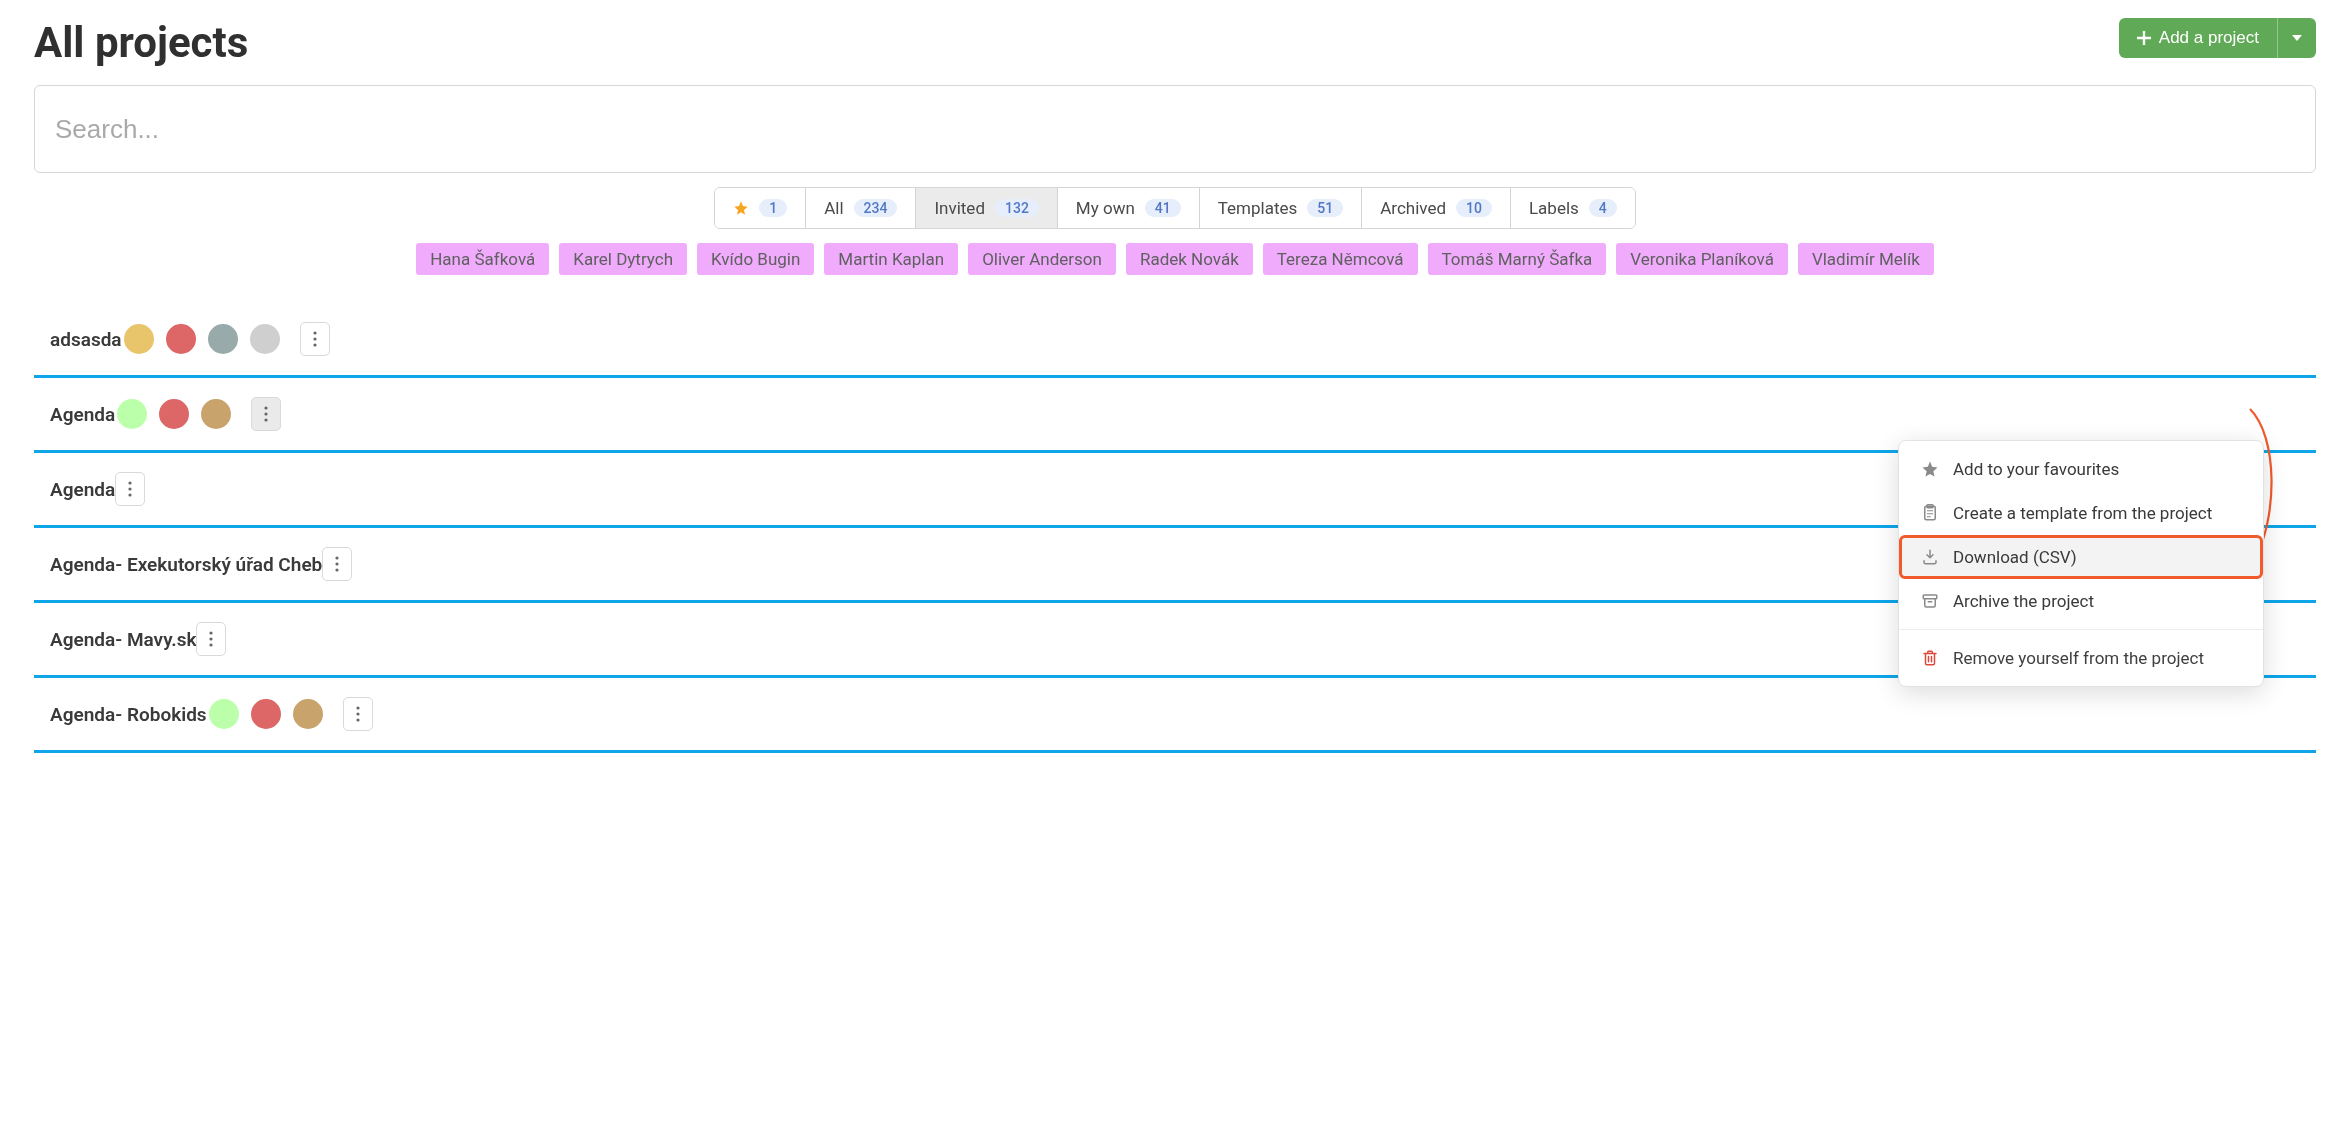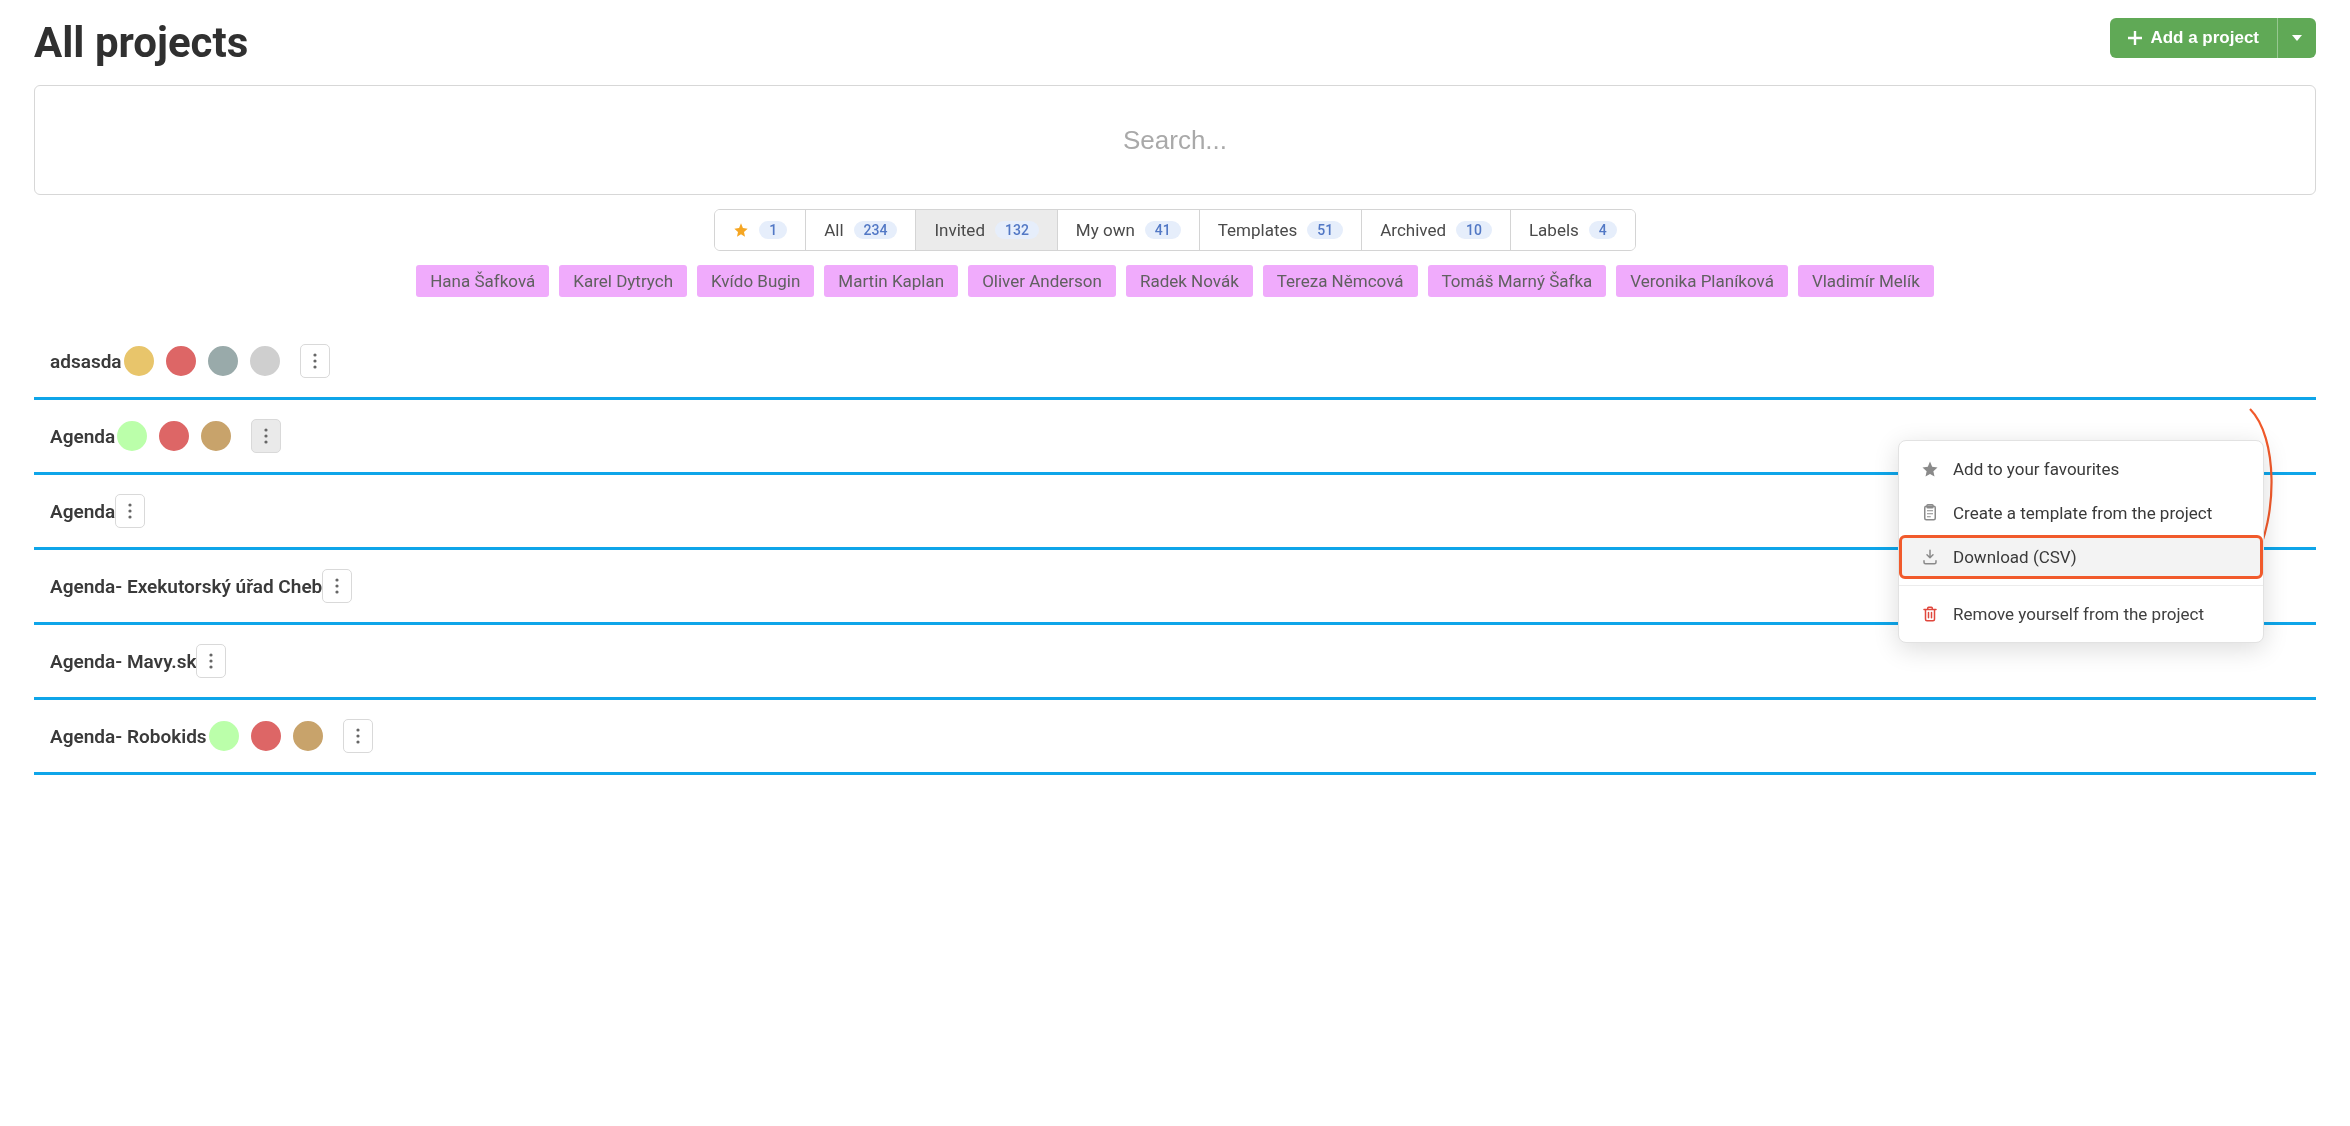--- a/index.html
+++ b/index.html
@@ -1,25 +1,25 @@
 <!DOCTYPE html>
 <html><head>
 <meta charset="utf-8">
 <style>
 * { box-sizing: border-box; margin: 0; padding: 0; }
 body { font-family: -apple-system, BlinkMacSystemFont, "Segoe UI", Roboto, sans-serif; background: #fff; color: #333; padding: 18px 34px; width: 2350px; }
 
 .header { display: flex; align-items: flex-start; justify-content: space-between; margin-bottom: 18px; gap: 34px; }
 .page-title { font-size: 42px; font-weight: 700; color: #303030; }
 .add-group { display: flex; }
-.add-btn { background: #60a956; color: #fff; border: none; border-radius: 6px 0 0 6px; padding: 10px 18px; font-size: 17px; font-weight: 700; display: flex; align-items: center; gap: 8px; cursor: pointer; }
+.add-btn { background: #60a956; color: #fff; border: none; border-radius: 6px 0 0 6px; padding: 10px 18px; font-size: 17px; font-weight: 400; display: flex; align-items: center; gap: 8px; cursor: pointer; }
 .add-caret { background: #60a956; color: #fff; border: none; border-left: 1px solid rgba(255,255,255,0.35); border-radius: 0 6px 6px 0; padding: 10px 14px; cursor: pointer; display: flex; align-items: center; justify-content: center; }
 
 .search-wrap { margin-bottom: 14px; }
-.search-input { width: 100%; height: 110px; border: 1px solid #d7d7d7; border-radius: 6px; padding: 0 20px; font-size: 26px; color: #7f1d1d; text-align: center; }
+.search-input { width: 100%; height: 88px; border: 1px solid #d7d7d7; border-radius: 6px; padding: 0 20px; font-size: 26px; color: #7f1d1d; }
 .search-input::placeholder { color: #a9a9a9; }
 
 .tabs { display: flex; justify-content: center; margin-bottom: 14px; }
 .tab-list { display: flex; border: 1px solid #d4d4d4; border-radius: 6px; overflow: hidden; }
 .tab { padding: 10px 18px; font-size: 17px; color: #4a4a4a; display: flex; align-items: center; gap: 10px; border-right: 1px solid #d4d4d4; cursor: pointer; background: #fff; }
 .tab:last-child { border-right: none; }
 .tab.active { background: #ebebeb; }
 .badge { background: #e6eefb; color: #5278c5; border-radius: 10px; padding: 1px 10px; font-size: 14px; font-weight: 500; }
 
 .people { display: flex; flex-wrap: wrap; justify-content: center; gap: 10px; margin-bottom: 28px; }
@@ -225,20 +225,27 @@
           <path d="M8 9h8M8 13h8M8 17h5" stroke="#8a8a8a" stroke-width="1.6"></path>
         </svg>
       <span>Create a template from the project</span>
     </div>
     <div class="dd-item highlight">
       <svg width="18" height="18" viewBox="0 0 24 24">
           <path d="M12 3v10m0 0l-4-4m4 4l4-4M4 17v2a2 2 0 002 2h12a2 2 0 002-2v-2" fill="none" stroke="#8a8a8a" stroke-width="2" stroke-linecap="round"></path>
         </svg>
       <span>Download (CSV)</span>
     </div>
+    <div class="dd-item">
+      <svg width="18" height="18" viewBox="0 0 24 24">
+          <rect x="3" y="4" width="18" height="5" rx="1" fill="none" stroke="#8a8a8a" stroke-width="2"></rect>
+          <path d="M5 9v9a2 2 0 002 2h10a2 2 0 002-2V9M9 13h6" fill="none" stroke="#8a8a8a" stroke-width="2"></path>
+        </svg>
+      <span>Archive the project</span>
+    </div>
     <div class="dd-sep"></div>
     <div class="dd-item danger">
       <svg width="18" height="18" viewBox="0 0 24 24">
           <path d="M4 6h16M9 6V4a1 1 0 011-1h4a1 1 0 011 1v2m3 0v13a2 2 0 01-2 2H8a2 2 0 01-2-2V6m4 4v7m4-7v7" fill="none" stroke="#e0473d" stroke-width="2" stroke-linecap="round"></path>
         </svg>
       <span>Remove yourself from the project</span>
     </div>
   </div>
 
   <svg class="annotation-arrow" width="40" height="170" viewBox="0 0 40 170">

